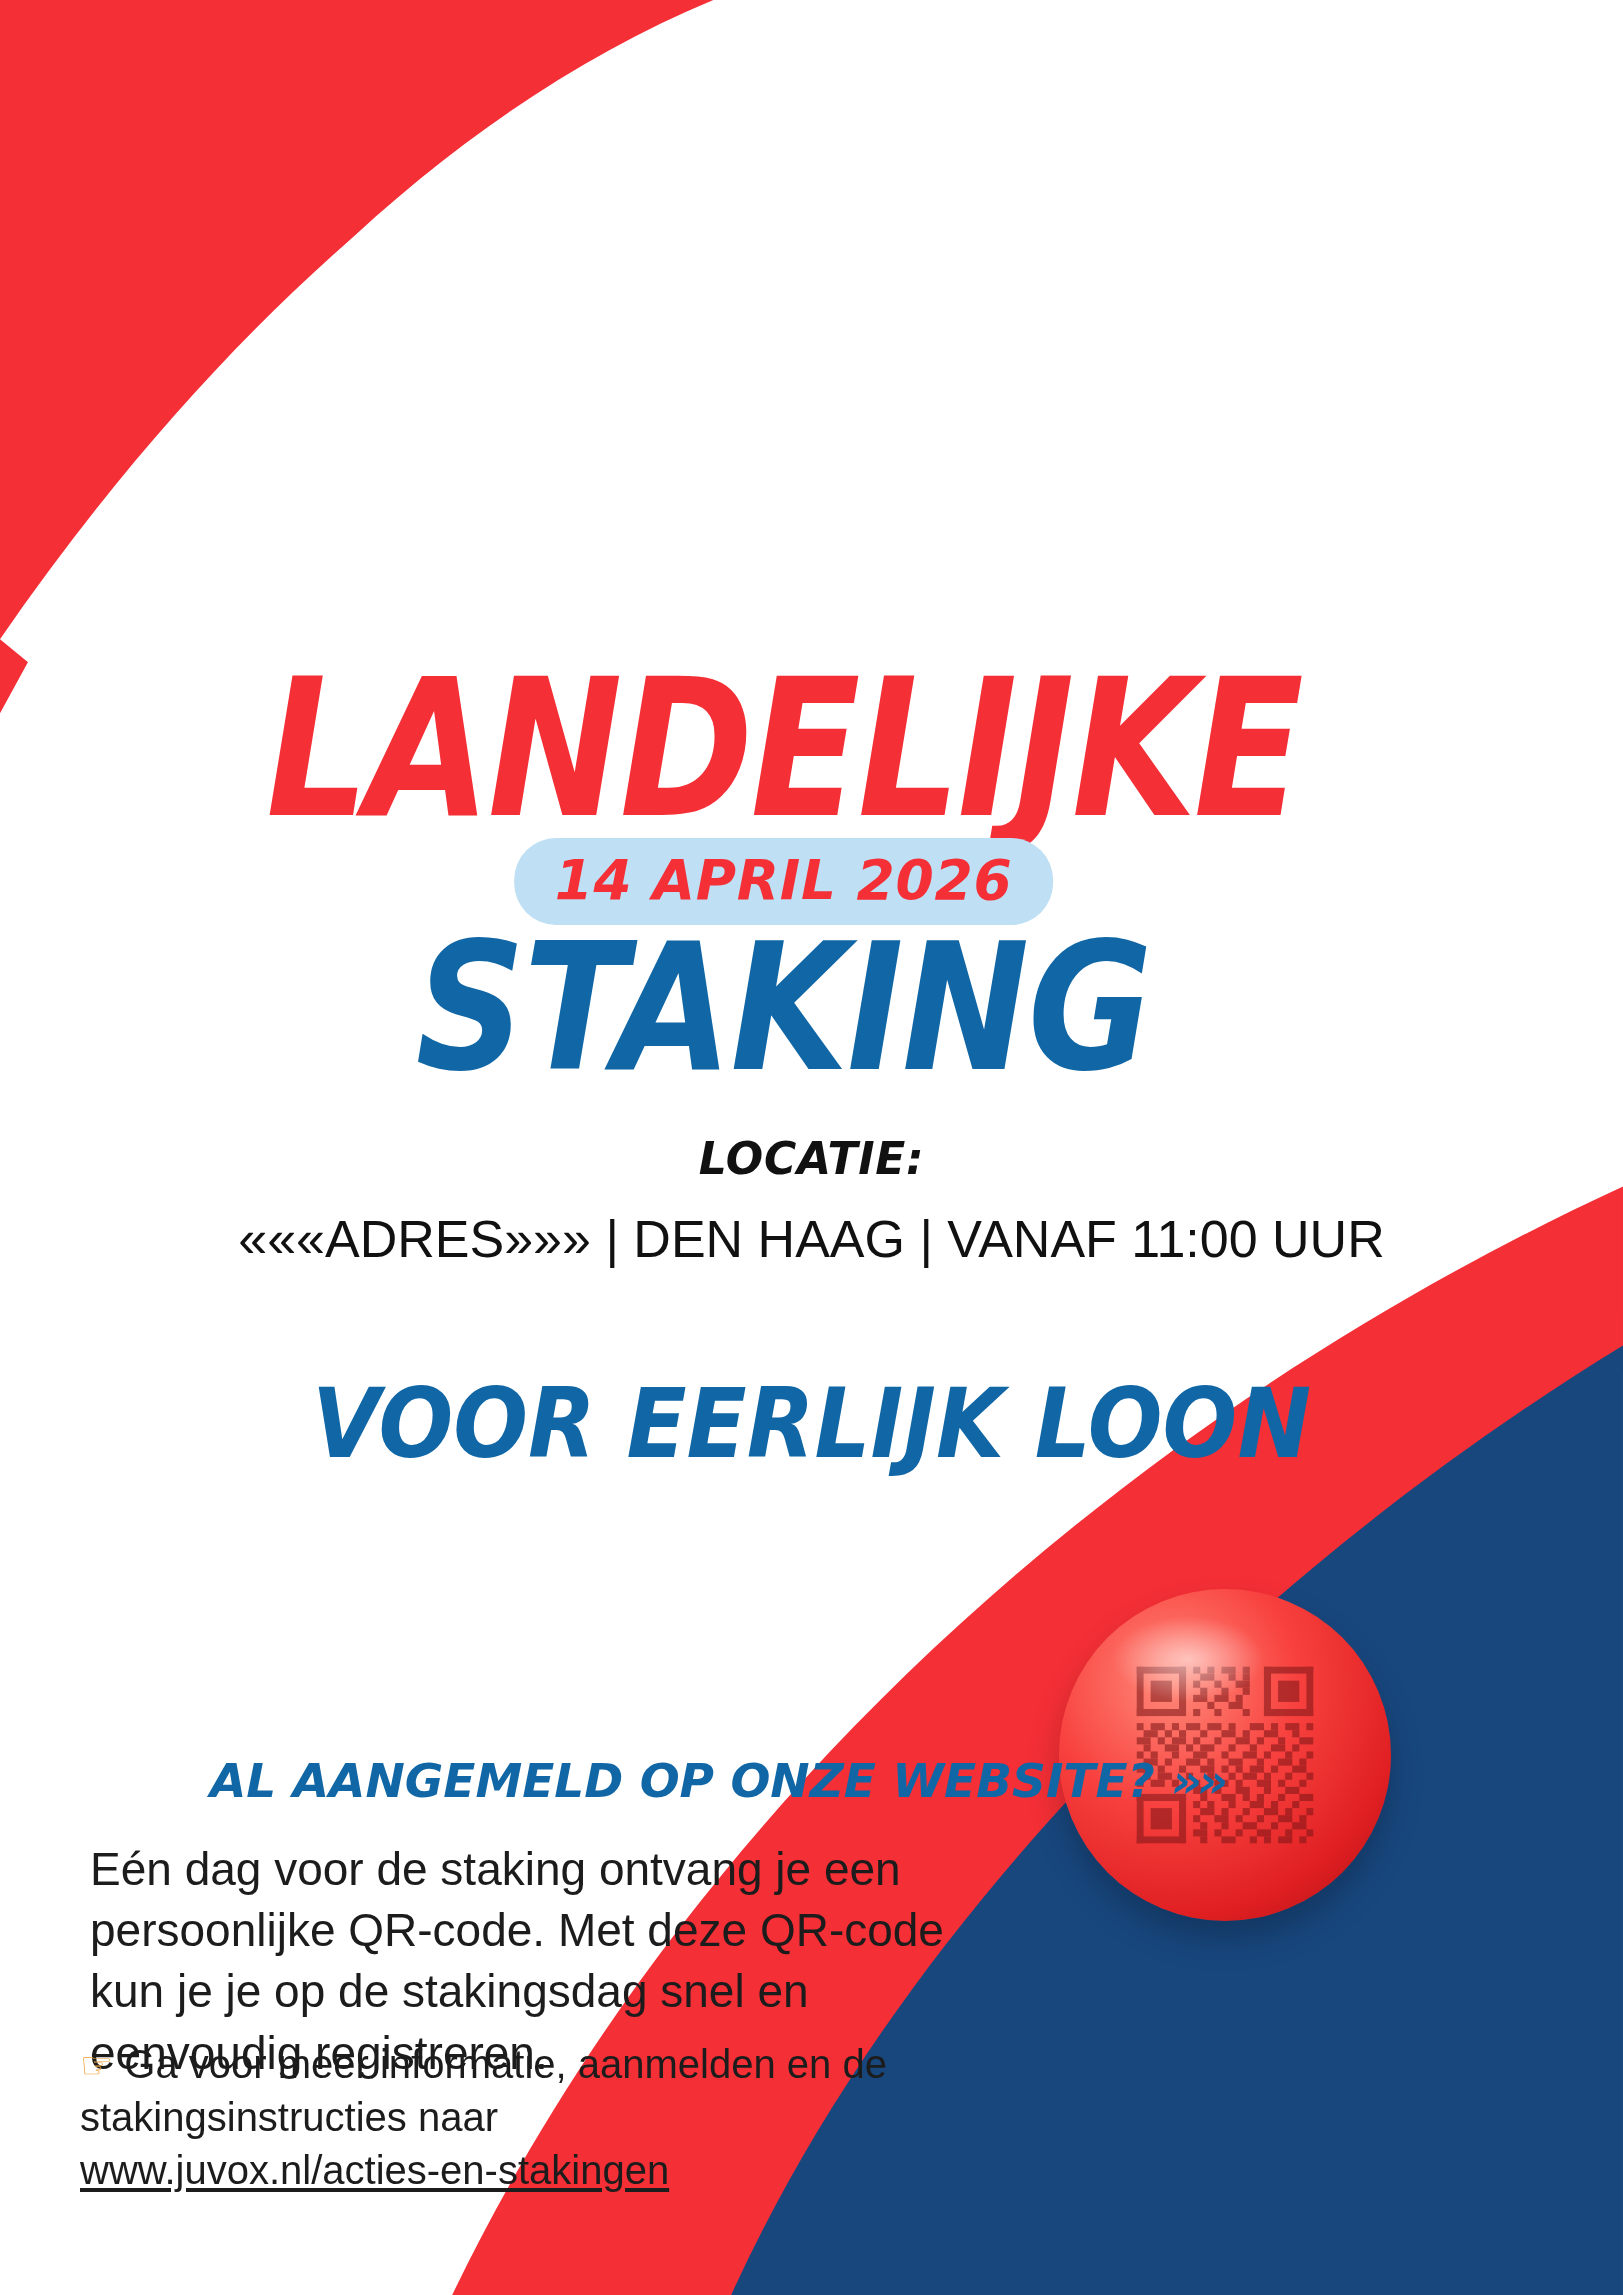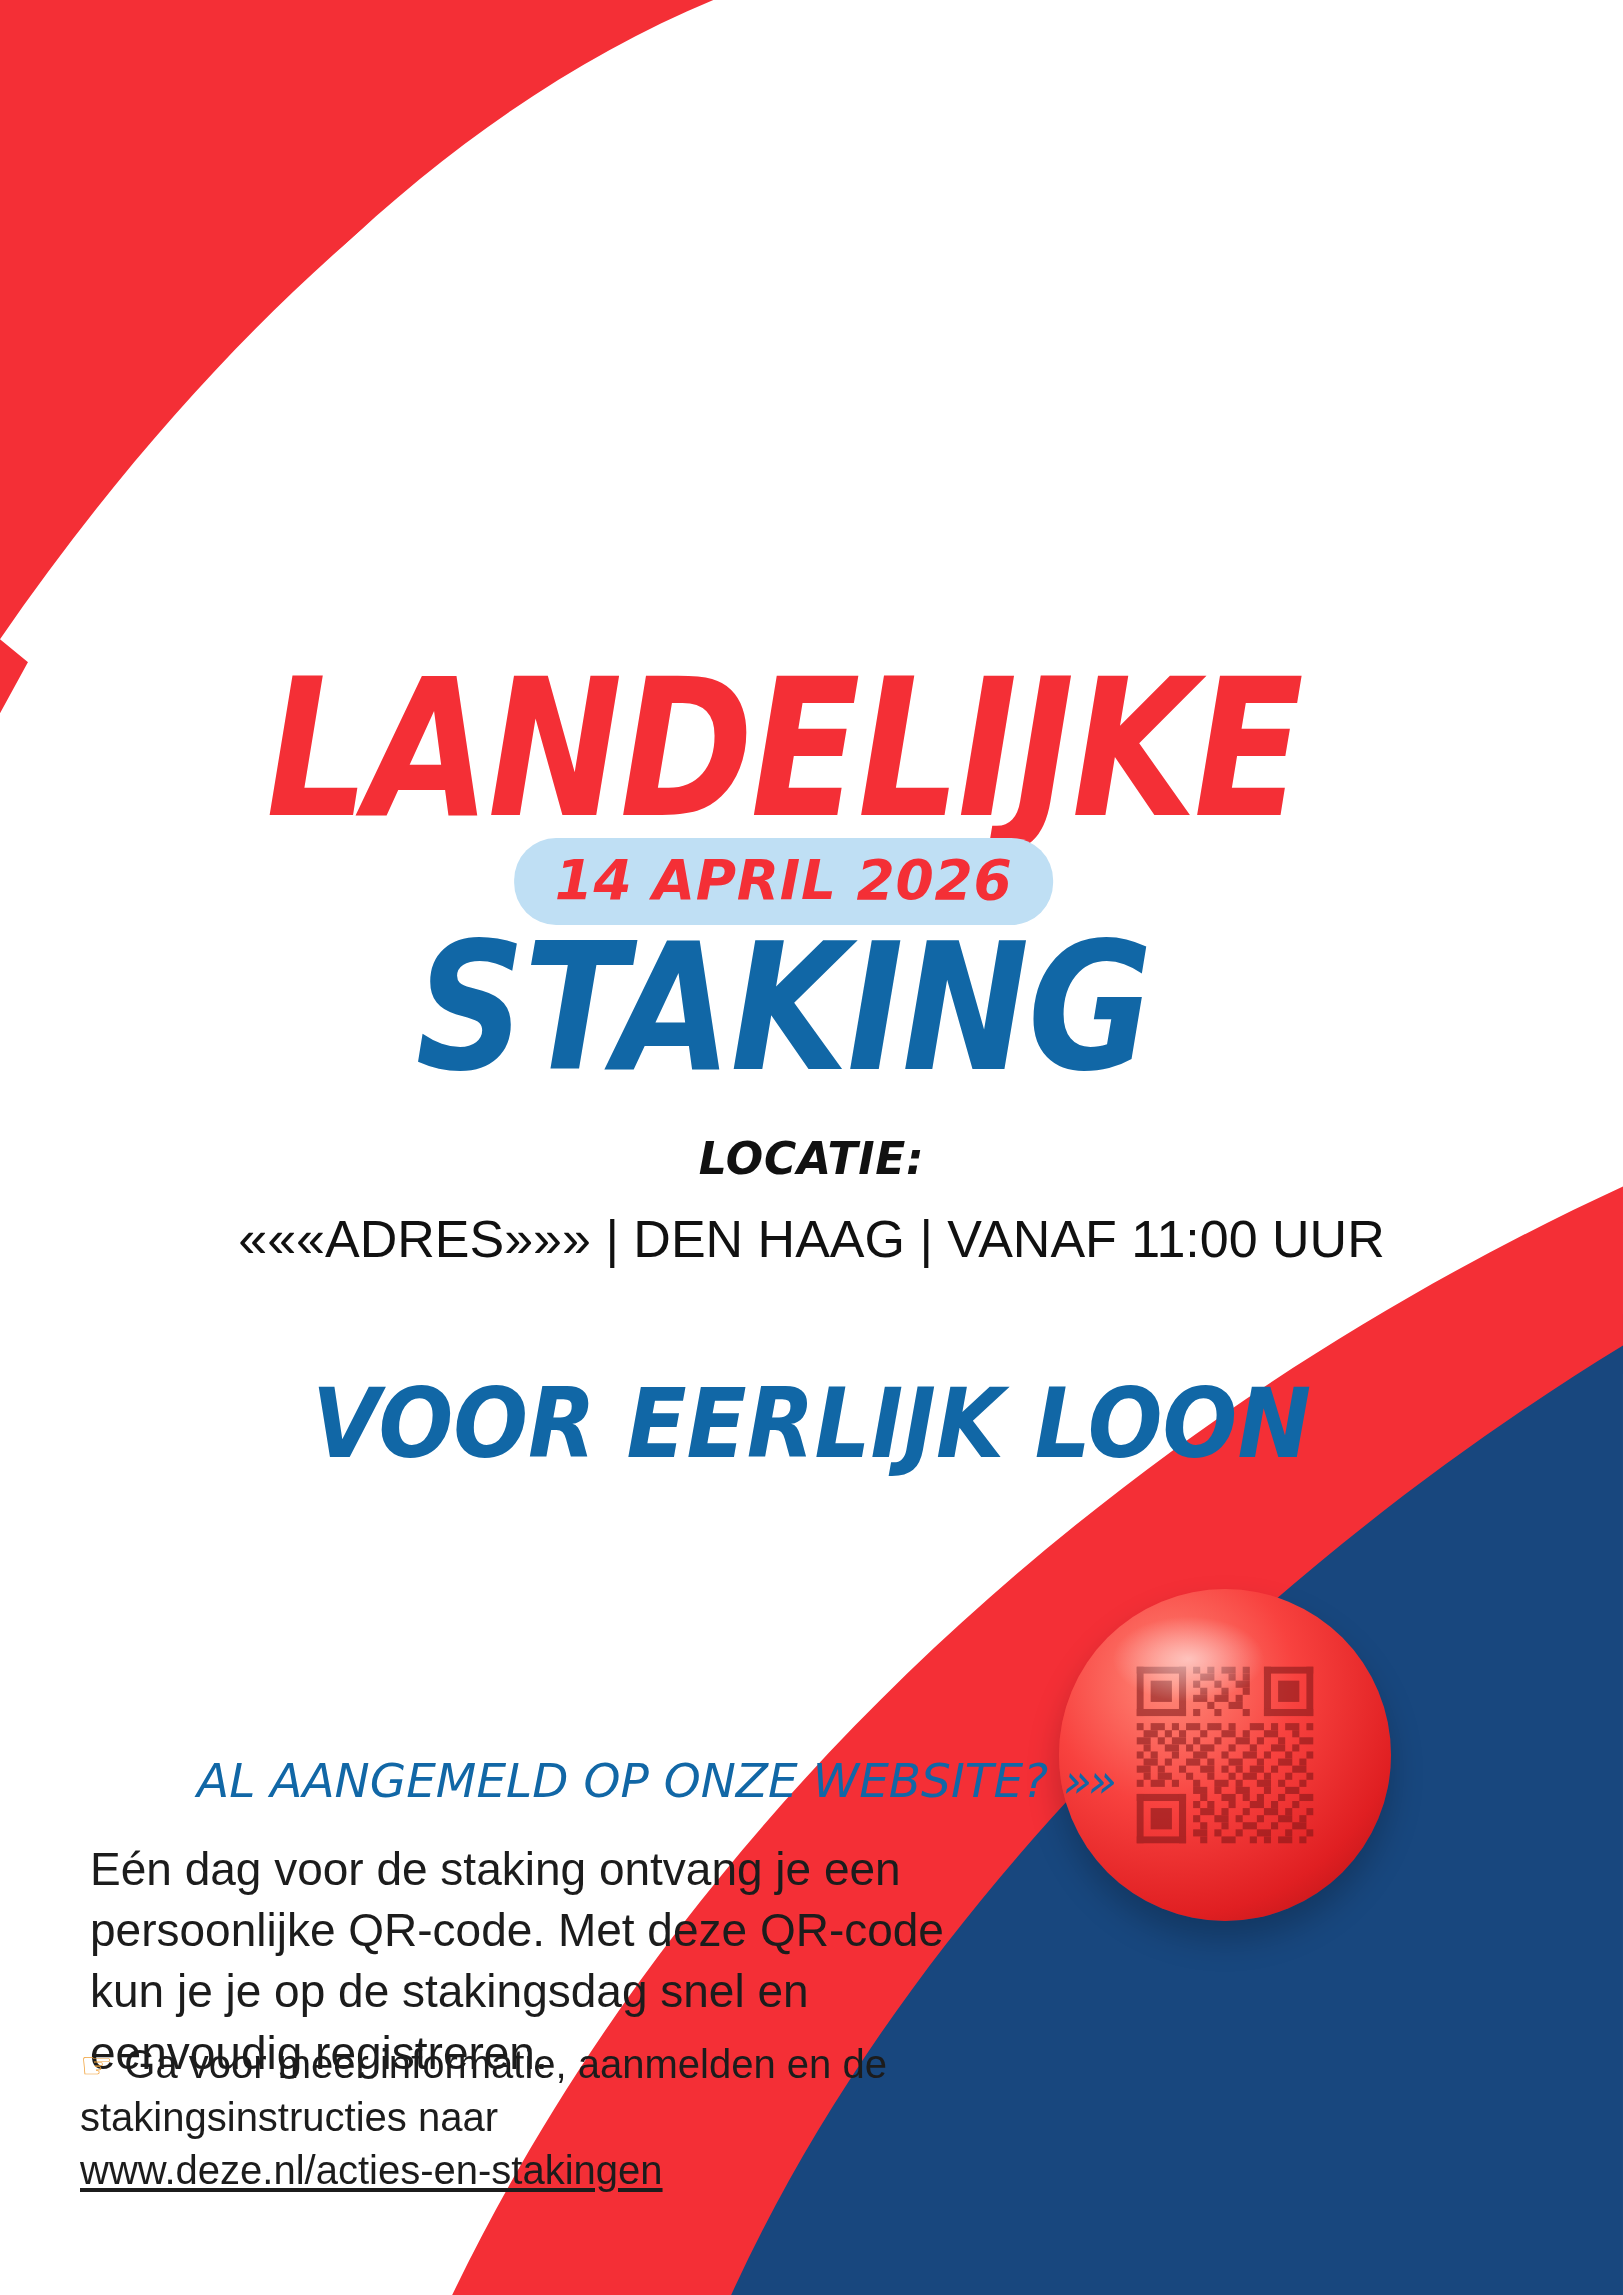--- a/index.html
+++ b/index.html
@@ -178,24 +178,24 @@
     height: 177px;
     opacity: 0.55;
   }
   .qr-code .m {
     fill: #7a1416;
   }
 
   
   .signup-heading {
     position: absolute;
-    left: 197px;
+    left: 210px;
     top: 1753px;
     font-family: "DejaVu Sans", sans-serif;
-    font-weight: normal;
+    font-weight: bold;
     font-style: italic;
     font-size: 47px;
     letter-spacing: 0px;
     color: #1167a6;
     text-transform: uppercase;
     white-space: nowrap;
   }
   .signup-heading .chev {
     letter-spacing: -4.2px;
   }
@@ -434,17 +434,17 @@
     <span>AL AANGEMELD OP ONZE WEBSITE?</span>
     <span class="chev">»»</span>
   </div>
 
   <div class="body-text">Eén dag voor de staking ontvang je een persoonlijke QR-code. Met deze QR-code kun je je op de stakingsdag snel en eenvoudig registreren.</div>
 
   <div class="body-text-2">
     <span class="hand-emoji">☞</span>
     <span>Ga voor meer informatie, aanmelden en de stakingsinstructies naar</span>
     <br>
-    <span class="url-line">www.deze.nl/acties-en-stakingen</span>
+    <span class="url-line">www.juvox.nl/acties-en-stakingen</span>
   </div>
 
 </div>
 
 
 </body></html>

